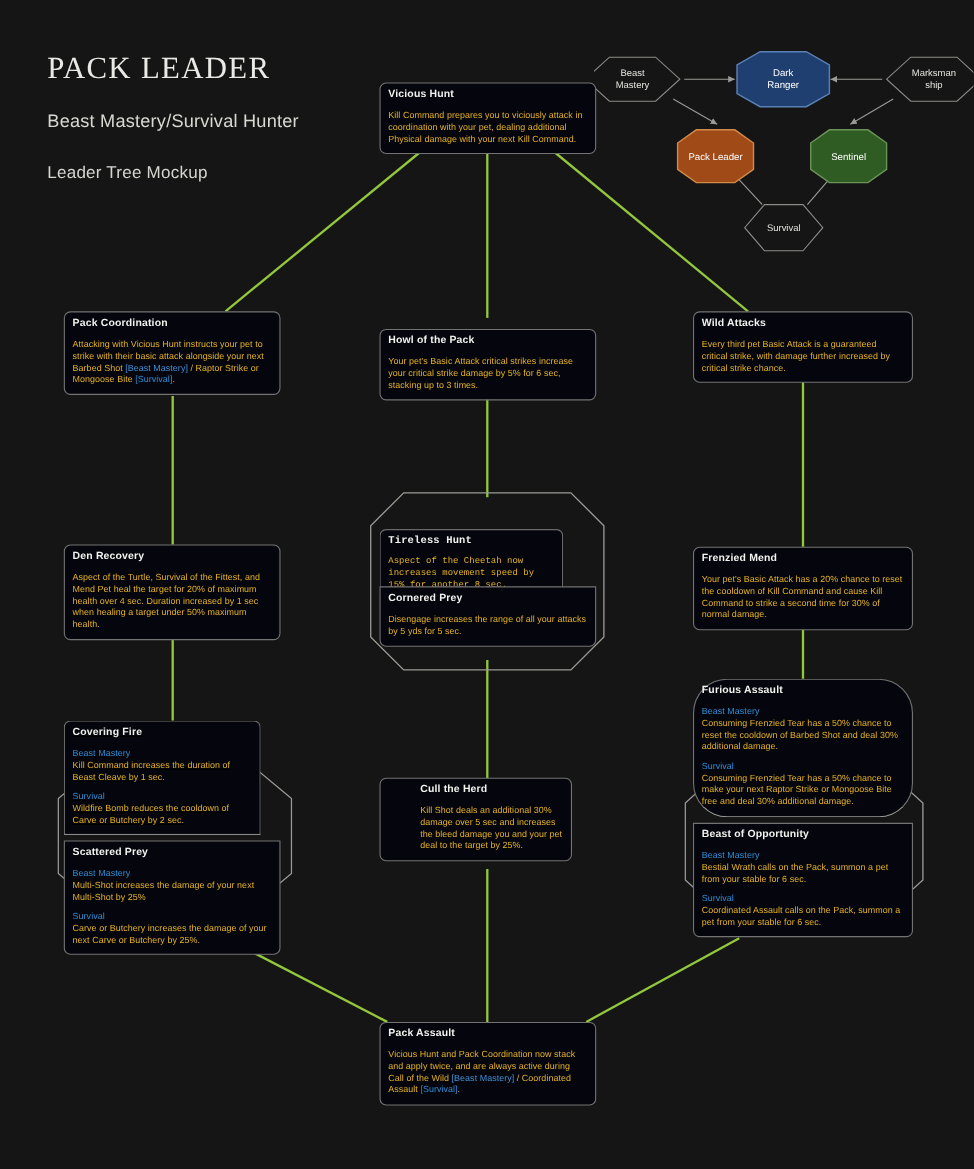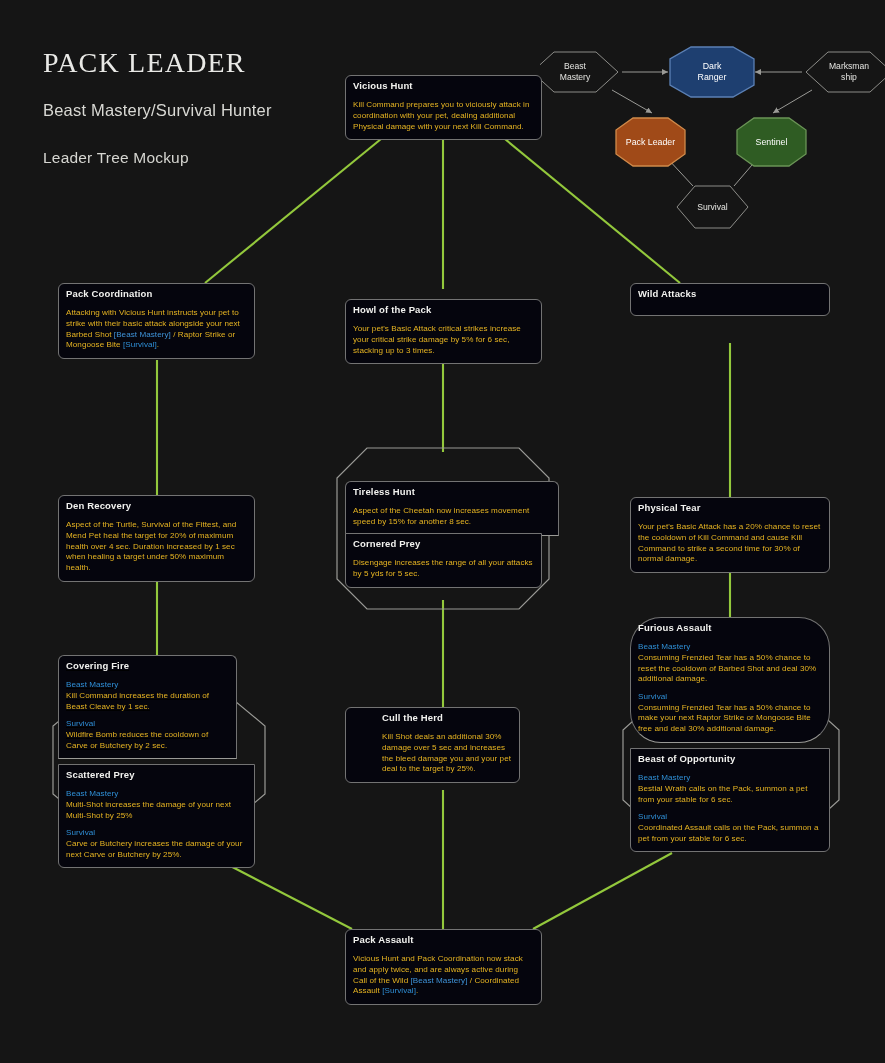--- a/index.html
+++ b/index.html
@@ -178,45 +178,48 @@
 
   <div class="node" style="left:345px; top:299px; width:197px;">
     <div class="node-title">Howl of the Pack</div>
     <div class="node-body">
       <p>Your pet's Basic Attack critical strikes increase your critical strike damage by 5% for 6 sec, stacking up to 3 times.</p>
     </div>
   </div>
 
   <div class="node" style="left:630px; top:283px; width:200px;">
     <div class="node-title">Wild Attacks</div>
+    <div class="node-body">
+      <p>Every third pet Basic Attack is a guaranteed critical strike, with damage further increased by critical strike chance.</p>
+    </div>
   </div>
 
   <div class="node" style="left:58px; top:495px; width:197px;">
     <div class="node-title">Den Recovery</div>
     <div class="node-body">
       <p>Aspect of the Turtle, Survival of the Fittest, and Mend Pet heal the target for 20% of maximum health over 4 sec. Duration increased by 1 sec when healing a target under 50% maximum health.</p>
     </div>
   </div>
 
-  <div class="node flat-bottom" style="left:345px; top:481px; width:214px;">
+  <div class="node flat-bottom" style="left:345px; top:481px; width:167px;font-family:Liberation Mono, monospace;">
     <div class="node-title">Tireless Hunt</div>
     <div class="node-body">
       <p>Aspect of the Cheetah now increases movement speed by 15% for another 8 sec.</p>
     </div>
   </div>
 
   <div class="node flat-top" style="left:345px; top:533px; width:197px;">
     <div class="node-title">Cornered Prey</div>
     <div class="node-body">
       <p>Disengage increases the range of all your attacks by 5 yds for 5 sec.</p>
     </div>
   </div>
 
   <div class="node" style="left:630px; top:497px; width:200px;">
-    <div class="node-title">Physical Tear</div>
+    <div class="node-title">Frenzied Mend</div>
     <div class="node-body">
       <p>Your pet's Basic Attack has a 20% chance to reset the cooldown of Kill Command and cause Kill Command to strike a second time for 30% of normal damage.</p>
     </div>
   </div>
 
   <div class="node flat-bottom" style="left:630px; top:617px; width:200px;border-radius:31px;">
     <div class="node-title">Furious Assault</div>
     <div class="node-body">
       <p><span class="spec-h">Beast Mastery</span><span>Consuming Frenzied Tear has a 50% chance to reset the cooldown of Barbed Shot and deal 30% additional damage.</span></p>
       <p><span class="spec-h">Survival</span><span>Consuming Frenzied Tear has a 50% chance to make your next Raptor Strike or Mongoose Bite free and deal 30% additional damage.</span></p>

